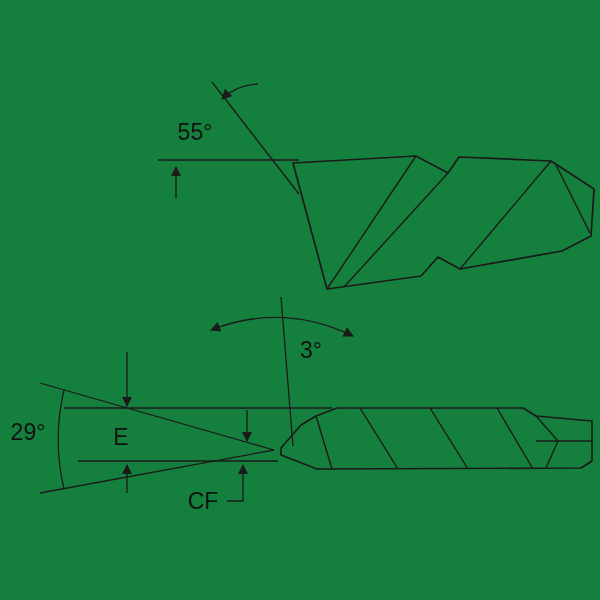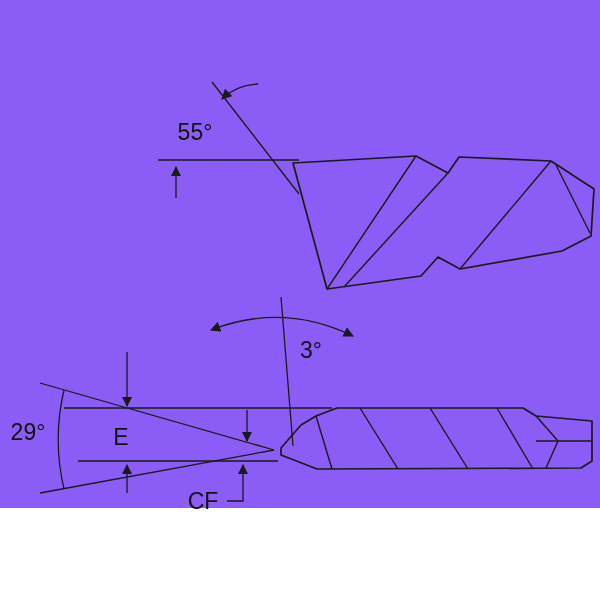--- a/index.html
+++ b/index.html
@@ -6,22 +6,22 @@
     margin: 0;
     padding: 0;
     background: #ffffff;
     width: 600px;
     height: 600px;
     overflow: hidden;
     font-family: "Liberation Sans", sans-serif;
   }
   .drawing-wrap {
     width: 600px;
-    height: 508px;
-    background: #8b5cf6;
+    height: 600px;
+    background: #15803d;
   }
   svg { display: block; }
   text {
     font-family: "Liberation Sans", sans-serif;
     font-size: 23px;
     fill: #111111;
     stroke: none;
   }
 </style>
 </head>

